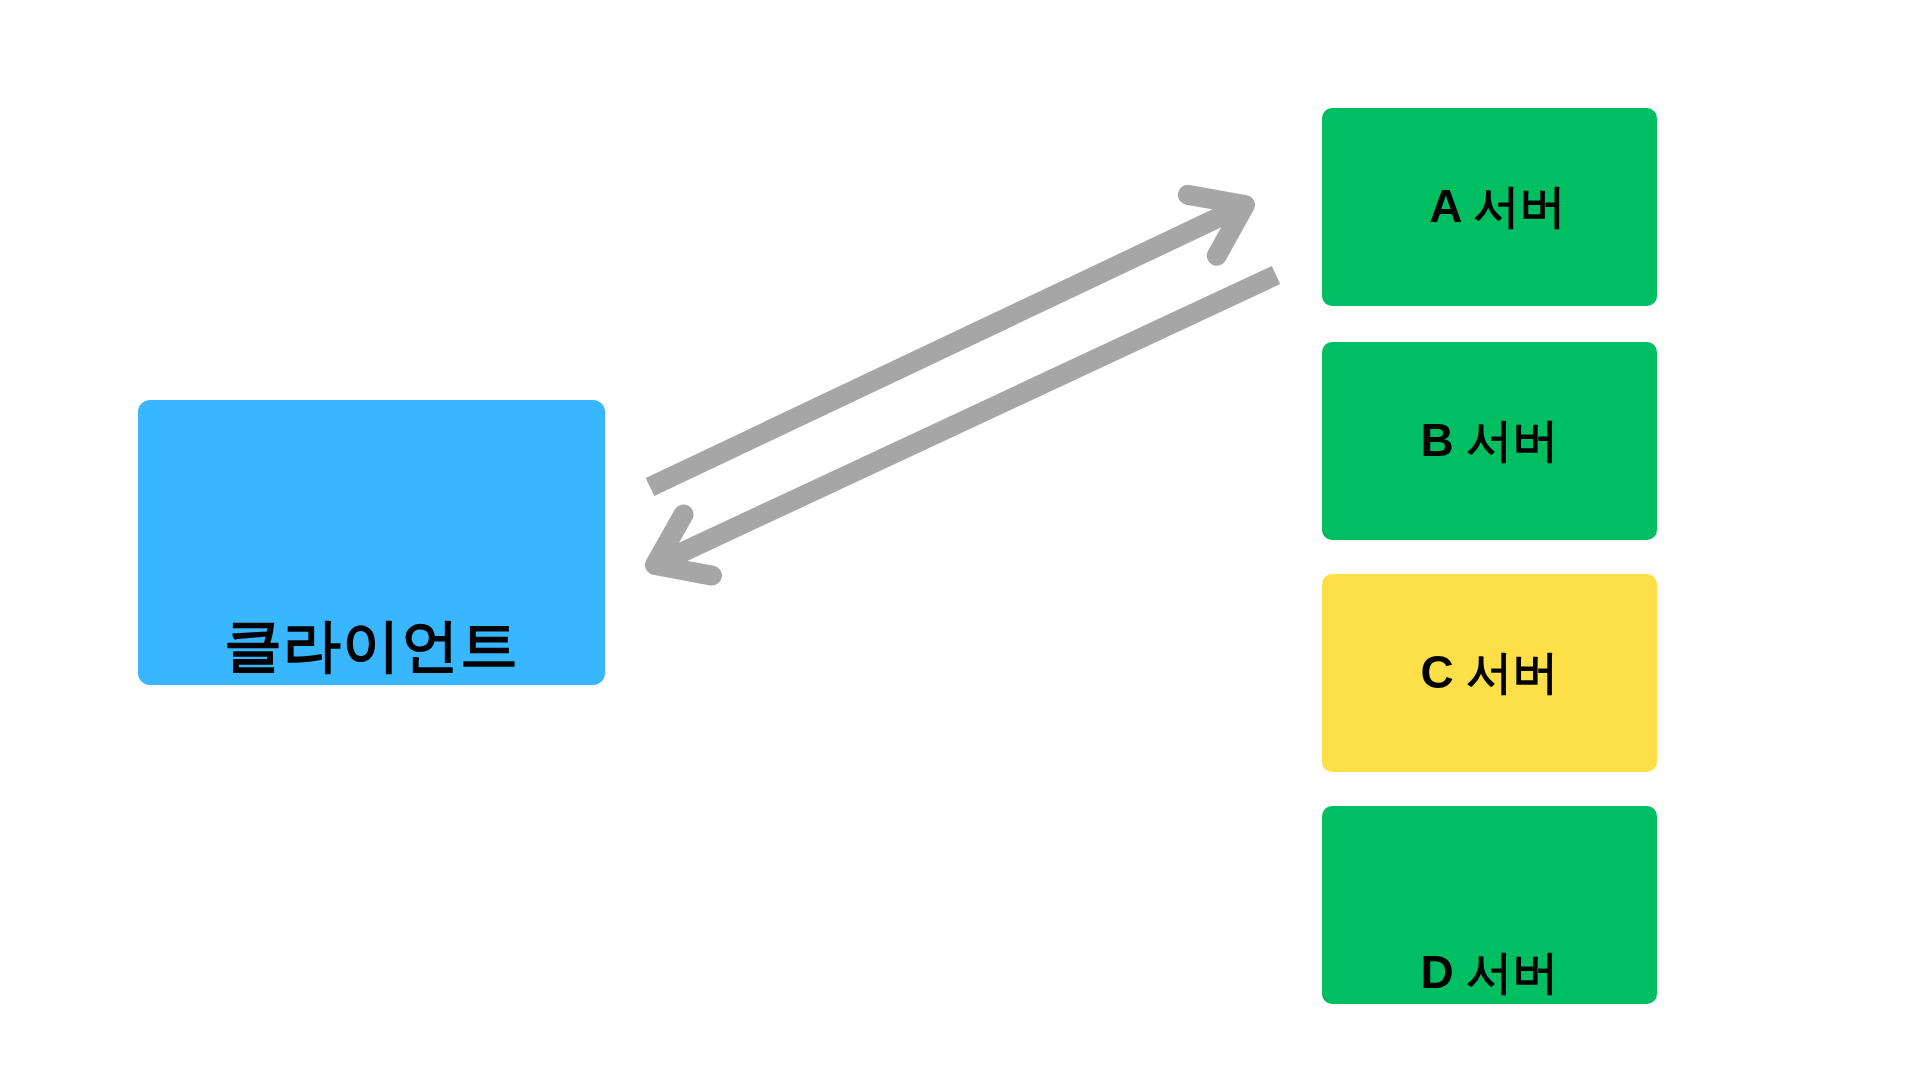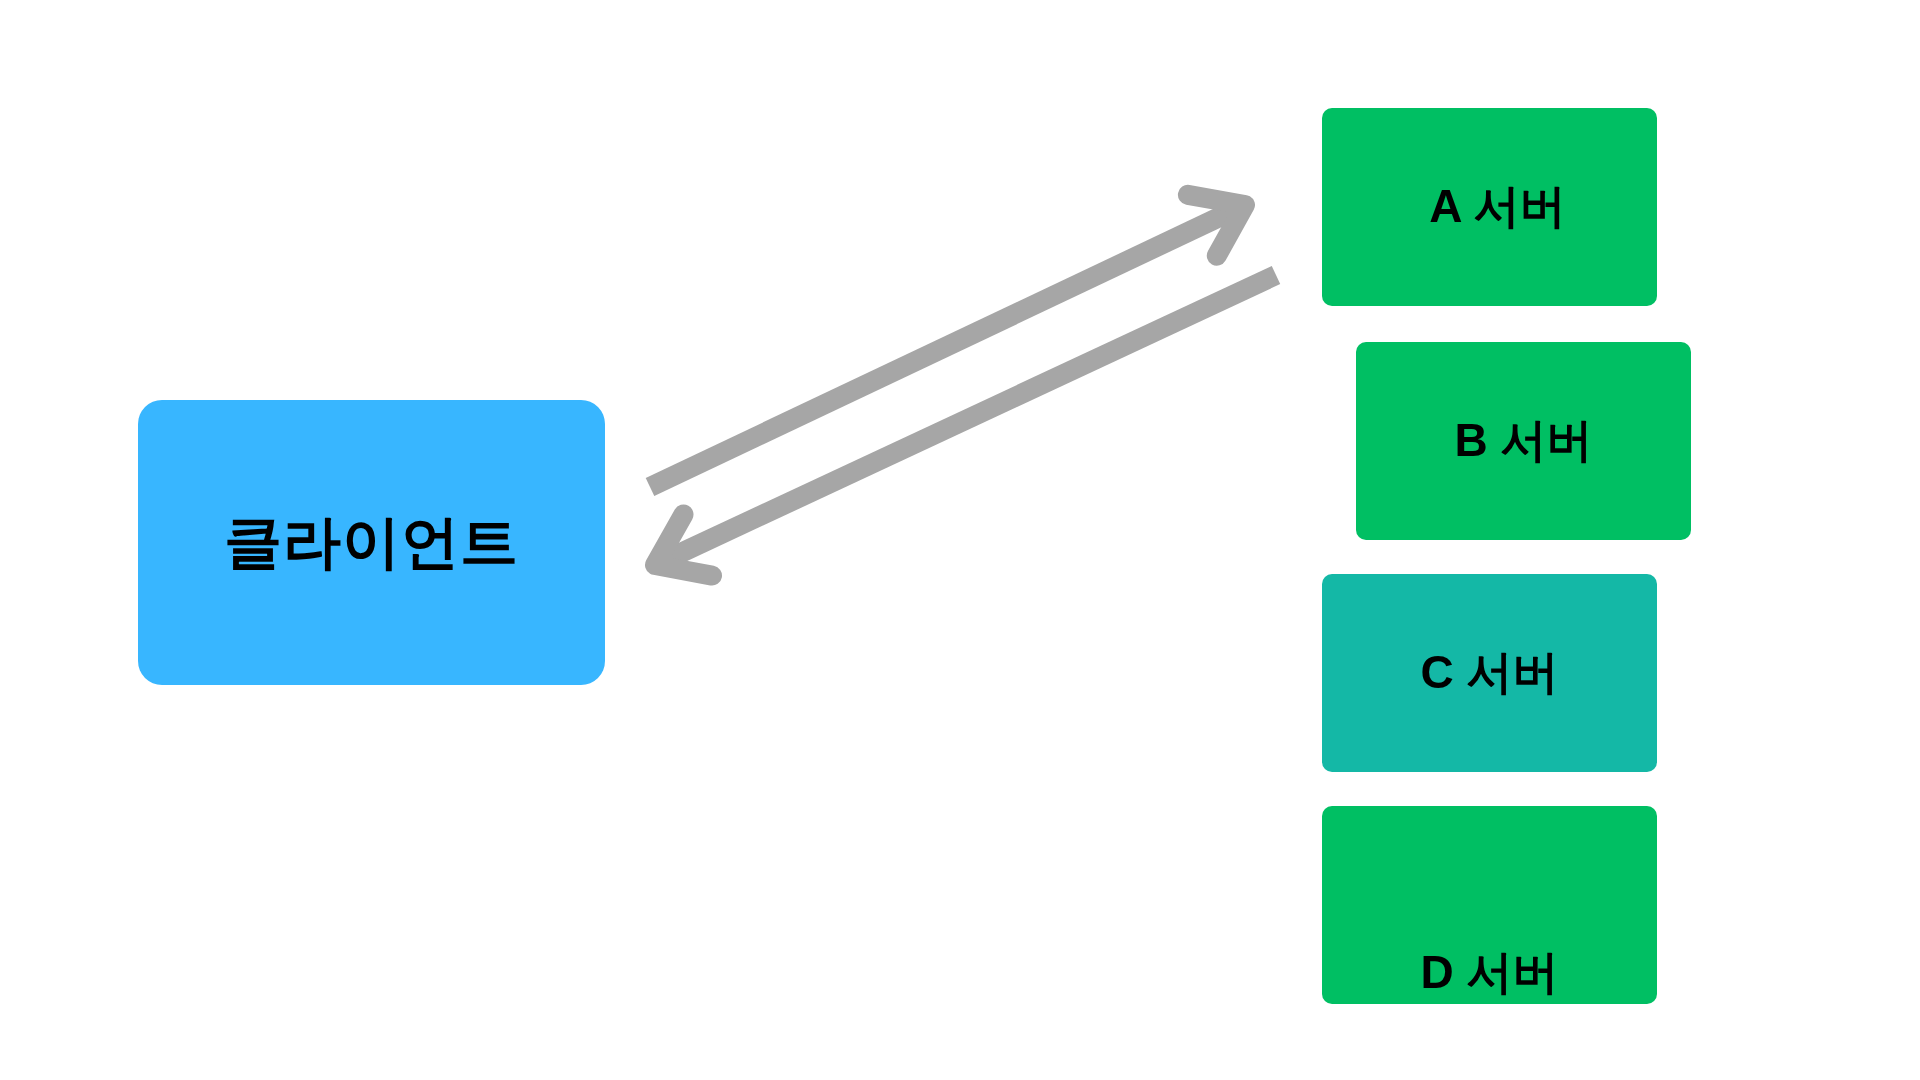--- a/index.html
+++ b/index.html
@@ -30,23 +30,24 @@
     color: #000000;
     font-weight: 700;
     text-align: center;
     box-sizing: border-box;
   }
   .client-node {
     left: 138px;
     top: 400px;
     width: 467px;
     height: 285px;
-    border-radius: 24px;
+    border-radius: 12px;
     font-size: 58px;
     letter-spacing: 1px;
+    align-items: flex-end;
   }
   .server-node {
     left: 1322px;
     width: 335px;
     height: 198px;
     border-radius: 10px;
     font-size: 46px;
   }
   .server-0 { top: 108px; padding-left: 16px; }
   .server-1 { top: 342px; }
@@ -70,25 +71,25 @@
     </svg>
 
   <div class="node client-node" style="background: rgb(56, 182, 255); color: rgb(0, 0, 0);">
     <span>클라이언트</span>
   </div>
 
   <div class="node server-node server-0" style="background: rgb(0, 191, 99); color: rgb(0, 0, 0);">
     <span>A 서버</span>
   </div>
 
-  <div class="node server-node server-1" style="background: rgb(0, 191, 99); color: rgb(0, 0, 0); margin-left: 34px;">
+  <div class="node server-node server-1" style="background: rgb(0, 191, 99); color: rgb(0, 0, 0);">
     <span>B 서버</span>
   </div>
 
-  <div class="node server-node server-2" style="background: #14b8a6; color: rgb(0, 0, 0);">
+  <div class="node server-node server-2" style="background: #fde047; color: rgb(0, 0, 0);">
     <span>C 서버</span>
   </div>
 
   <div class="node server-node server-3" style="background: rgb(0, 191, 99); color: rgb(0, 0, 0);">
     <span>D 서버</span>
   </div>
 
 </div>
 
 </body></html>

